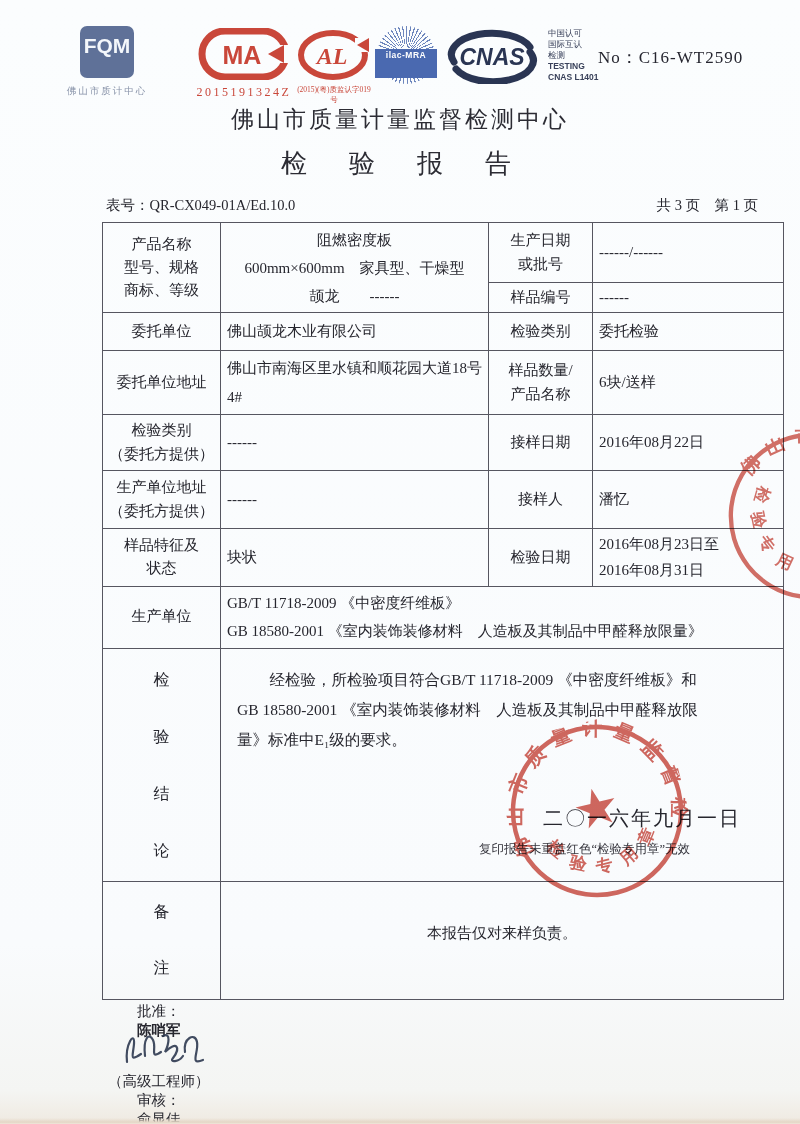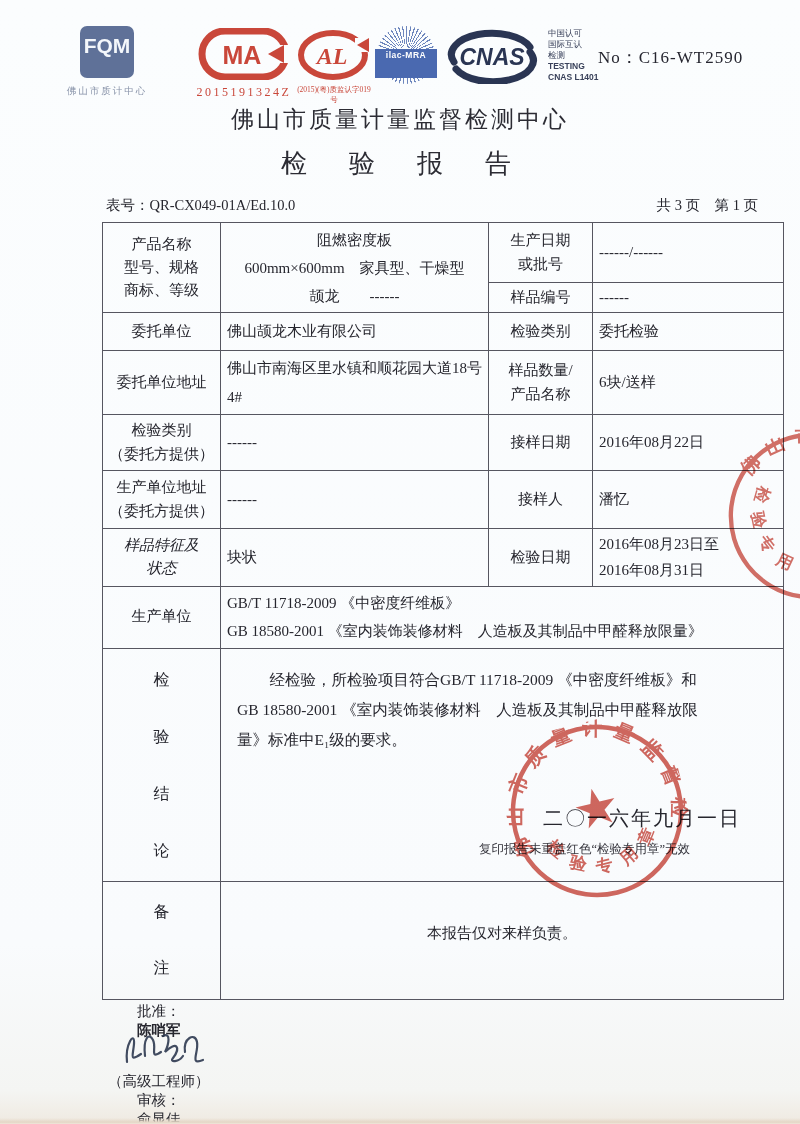--- a/index.html
+++ b/index.html
@@ -180,21 +180,21 @@
 
     <tr style="height:58px">
       <td class="lab ml">生产单位地址
 （委托方提供）</td>
       <td class="val">------</td>
       <td class="lab">接样人</td>
       <td class="val">潘忆</td>
     </tr>
 
     <tr style="height:56px">
-      <td class="lab" style="padding:2px 17px;font-style:italic;">样品特征及状态</td>
+      <td class="lab" style="padding:2px 17px;">样品特征及状态</td>
       <td class="val">块状</td>
       <td class="lab">检验日期</td>
       <td class="val ml" style="line-height:1.75;">2016年08月23日至
 2016年08月31日</td>
     </tr>
 
     <tr style="height:58px">
       <td class="lab">生产单位</td>
       <td class="val ml" colspan="3" style="line-height:1.9;">GB/T 11718-2009 《中密度纤维板》
 GB 18580-2001 《室内装饰装修材料　人造板及其制品中甲醛释放限量》</td>

